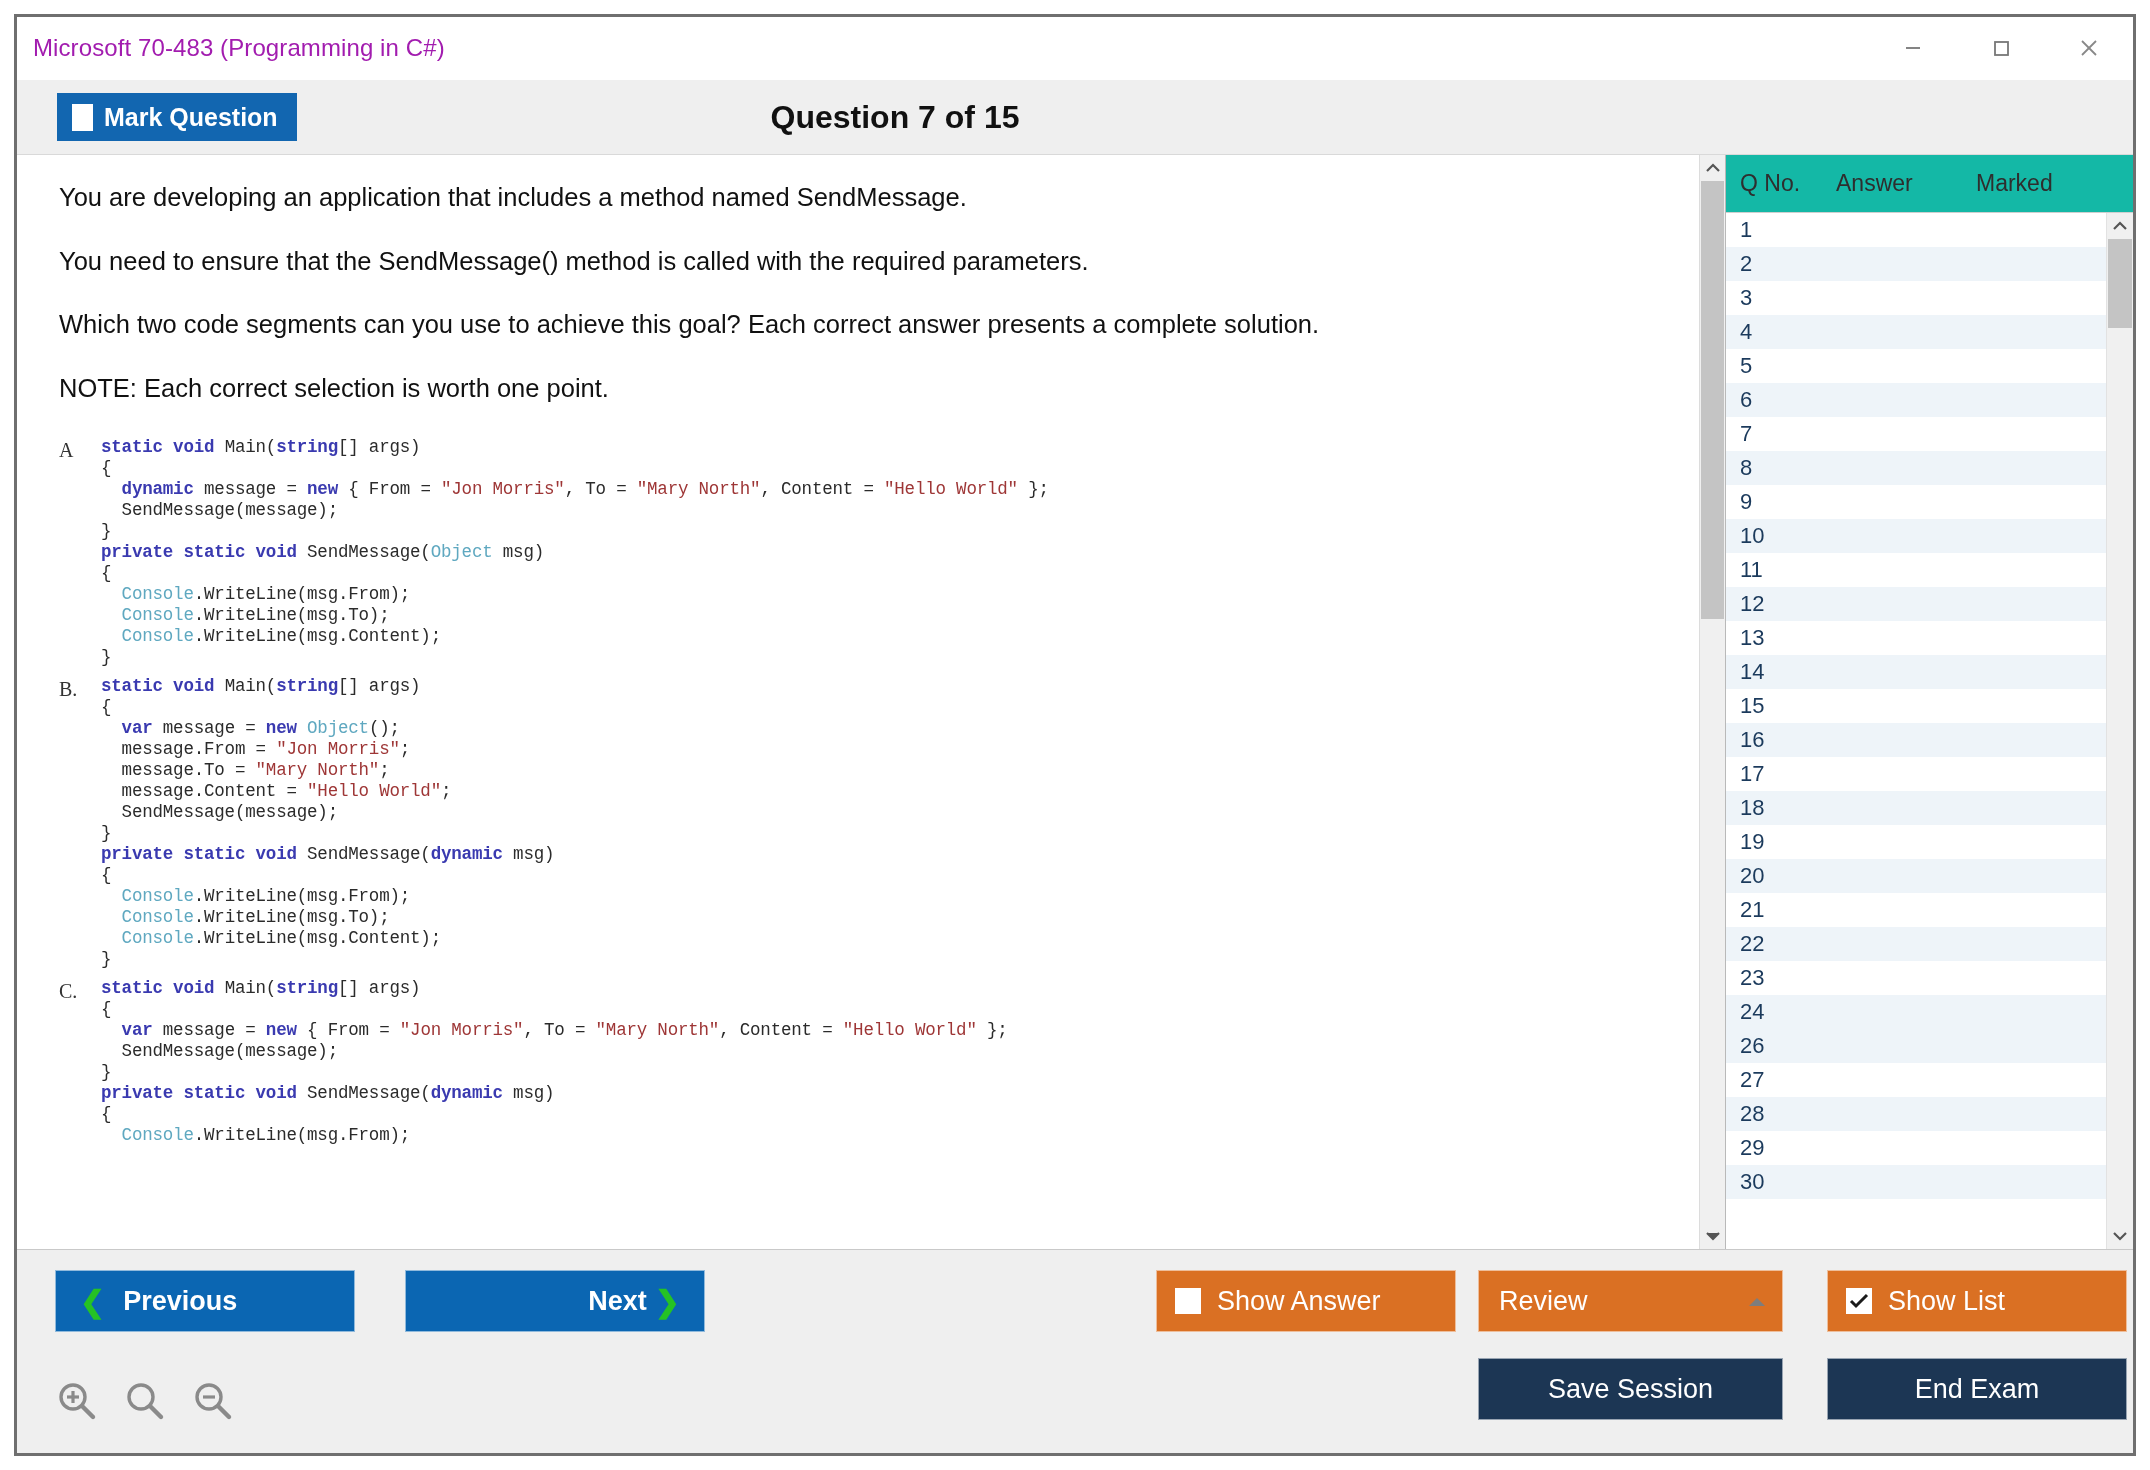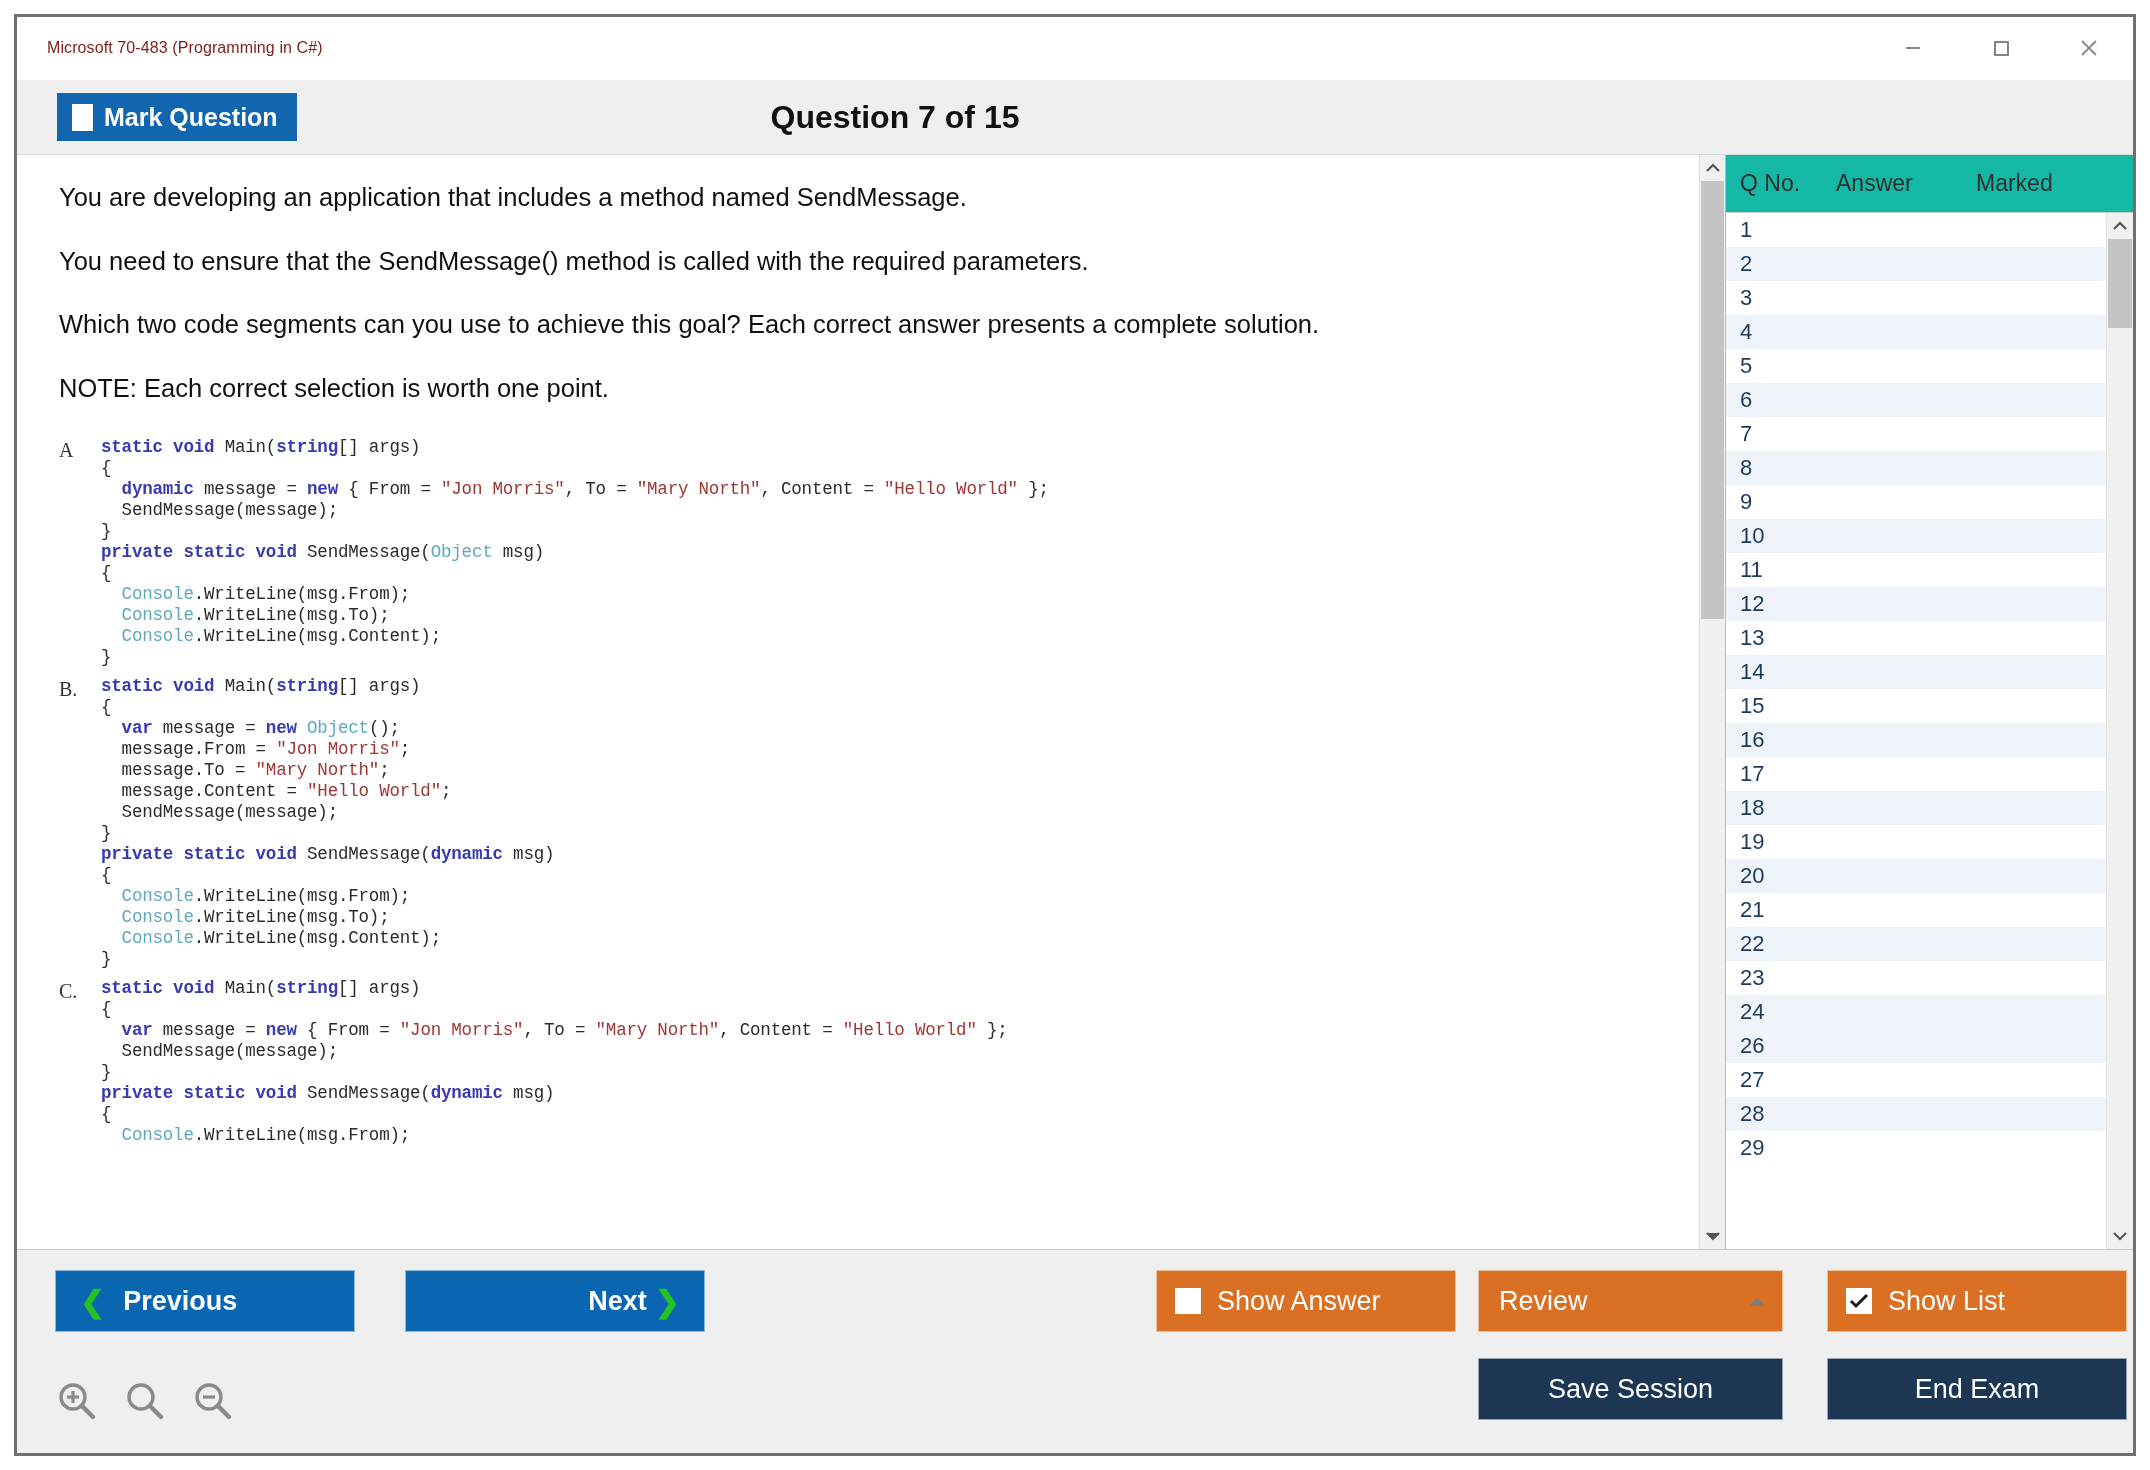--- a/index.html
+++ b/index.html
@@ -20,22 +20,22 @@
 
   
   .titlebar {
     height: 63px; flex: 0 0 63px;
     background: #ffffff;
     display: flex; align-items: center;
     border-bottom: 1px solid #ffffff;
     position: relative;
   }
   .title-text {
-    font-size: 16px; color: #7f1d1d;
-    padding-left: 30px; letter-spacing: .1px;
+    font-size: 24px; color: #a21caf;
+    padding-left: 16px; letter-spacing: .1px;
     white-space: nowrap;
   }
   .wincontrols { margin-left: auto; display: flex; height: 100%; }
   .winbtn {
     width: 88px; height: 100%;
     display: flex; align-items: center; justify-content: center;
   }
   .winbtn svg { display: block; }
 
   
@@ -460,20 +460,25 @@
               <div class="c2"></div>
               <div class="c3"></div>
             </div>
             <div class="row alt">
               <div class="c1">28</div>
               <div class="c2"></div>
               <div class="c3"></div>
             </div>
             <div class="row">
               <div class="c1">29</div>
+              <div class="c2"></div>
+              <div class="c3"></div>
+            </div>
+            <div class="row alt">
+              <div class="c1">30</div>
               <div class="c2"></div>
               <div class="c3"></div>
             </div>
           </div>
         <div class="list-scroll">
           <div class="sb-arrow">
             <svg width="16" height="12" viewBox="0 0 16 12">
                 <path d="M2 9 L8 3 L14 9" fill="none" stroke="#555" stroke-width="2.2"></path>
               </svg>
           </div>

